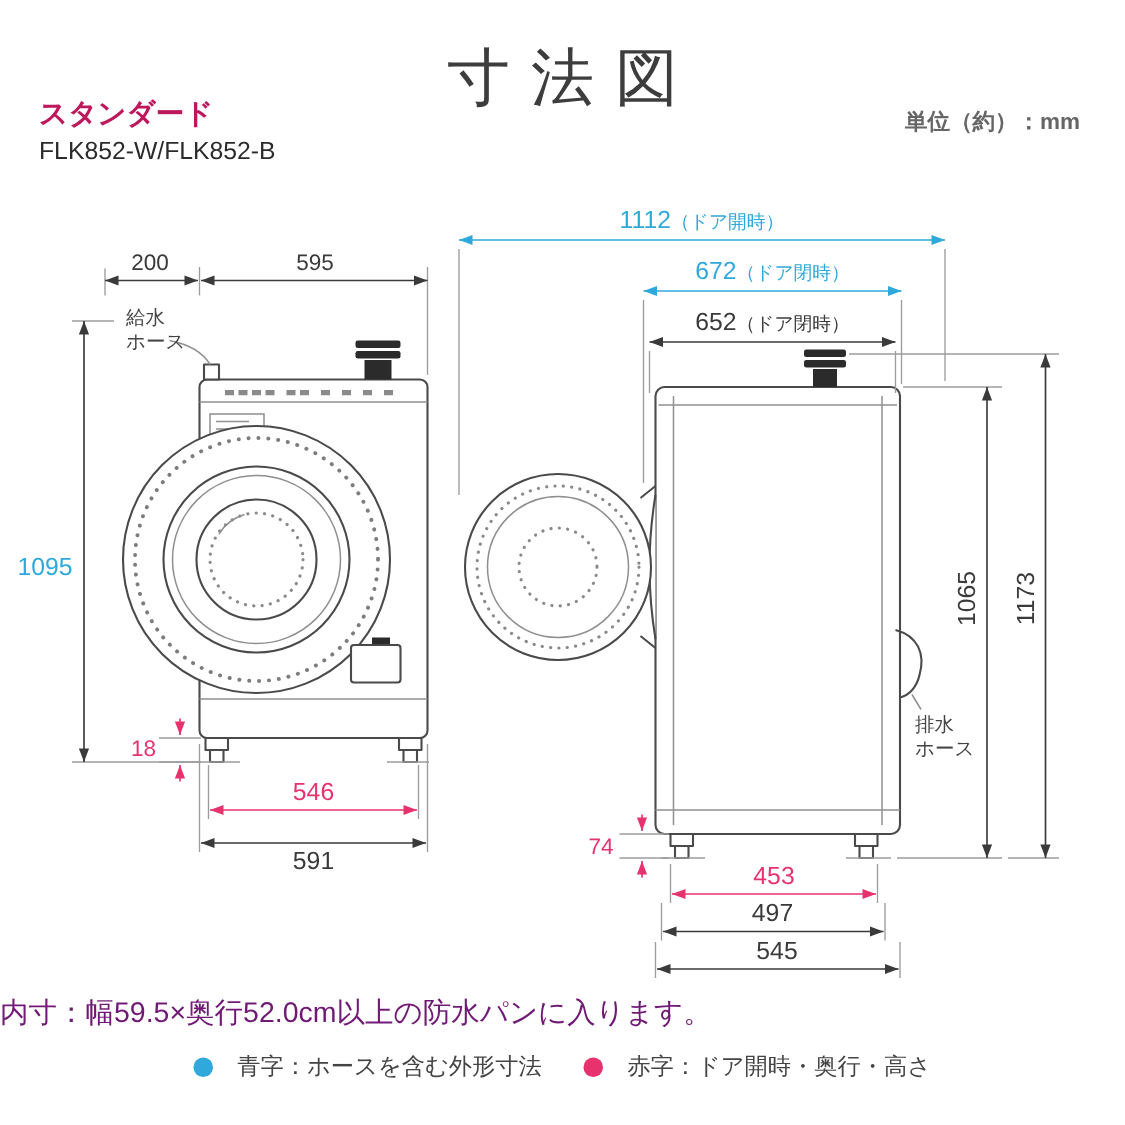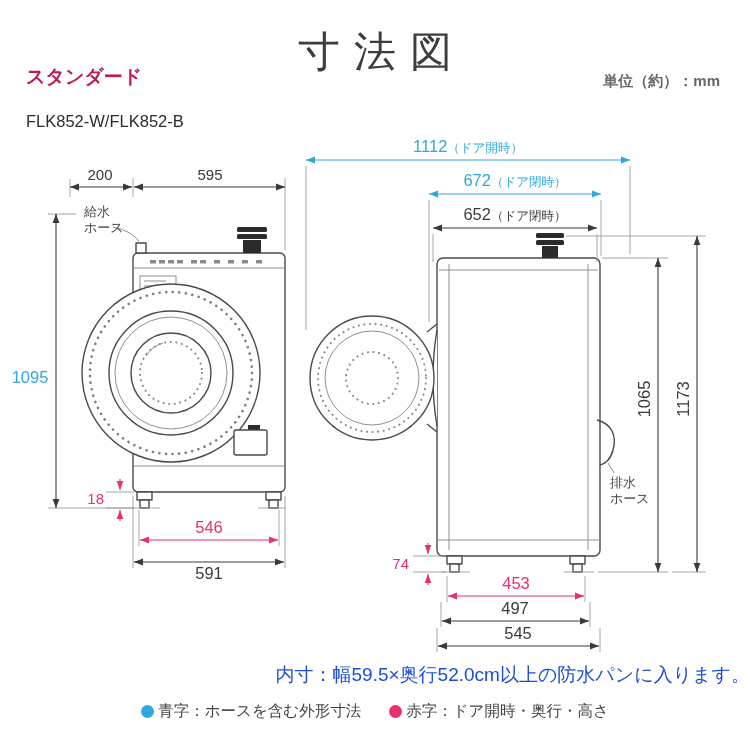--- a/index.html
+++ b/index.html
@@ -3,21 +3,21 @@
 <meta charset="utf-8">
 <style>
   html,body{margin:0;padding:0;background:#fff;}
   .page{position:relative;width:750px;height:750px;background:#fff;overflow:hidden;
         font-family:"Liberation Sans","DejaVu Sans",sans-serif;color:#333;}
   
   .title{position:absolute;top:24px;left:0;width:750px;text-align:center;margin:0;
          font-size:42px;font-weight:500;color:#3d3d3d;letter-spacing:14px;text-indent:14px;}
   .model{position:absolute;left:26px;top:64px;line-height:1.35;}
   .model-series{font-size:19px;font-weight:bold;color:#be185d;}
-  .model-number{font-size:16.5px;color:#2b2b2b;margin-top:20px;}
+  .model-number{font-size:16.5px;color:#2b2b2b;}
   .unit-note{position:absolute;right:30px;top:72px;font-size:15px;color:#666;font-weight:bold;}
   
   .canvas{position:absolute;left:0;top:0;}
   .oL{stroke:#4a4a4a;stroke-width:1.4;stroke-linejoin:round;}
   .oLt{stroke:#8f8f8f;stroke-width:1;fill:none;}
   .fillD{fill:#2b2b2b;stroke:none;}
   .dot-ring{stroke:#7d7d7d;stroke-width:2.6;fill:none;stroke-dasharray:0.1 6.5;stroke-linecap:round;}
   .dot-ring2{stroke:#8a8a8a;stroke-width:2.1;fill:none;stroke-dasharray:0.1 5.5;stroke-linecap:round;}
   .dimL{stroke:var(--dim,#3a3a3a);stroke-width:1.1;fill:none;}
   .dimL.blue{stroke:var(--blue,#2fa8dc);}
@@ -27,25 +27,25 @@
   text{font-family:"Liberation Sans","DejaVu Sans",sans-serif;}
   .t{font-size:15px;fill:#3a3a3a;text-anchor:middle;}
   .t-lg{font-size:16.5px;}
   .t-blue{fill:var(--blue,#2fa8dc);}
   .t-red{fill:var(--red,#e8326e);}
   .t-end{text-anchor:end;}
   .num{font-size:16.5px;}
   .nsm{font-size:12.5px;}
   .lbl{font-size:13px;fill:#444;text-anchor:start;}
   
-  .note{position:absolute;left:0;top:662px;width:750px;text-align:right;margin:0;
-        font-size:19px;color:#1d4ed8;}
+  .note{position:absolute;left:0;top:662px;width:750px;text-align:left;margin:0;
+        font-size:19px;color:#701a75;}
   .legend{position:absolute;left:0;top:701px;width:750px;display:flex;justify-content:center;
           gap:28px;font-size:15.5px;color:#444;}
-  .legend-item{display:flex;align-items:center;gap:4px;}
+  .legend-item{display:flex;align-items:center;gap:16px;}
   .dot{display:inline-block;width:13px;height:13px;border-radius:50%;}
   .dot.blue{background:var(--blue,#2fa8dc);}
   .dot.red{background:var(--red,#e8326e);}
 </style>
 </head>
 <body>
 
 <div class="page">
 
   <h1 class="title">寸法図</h1>

